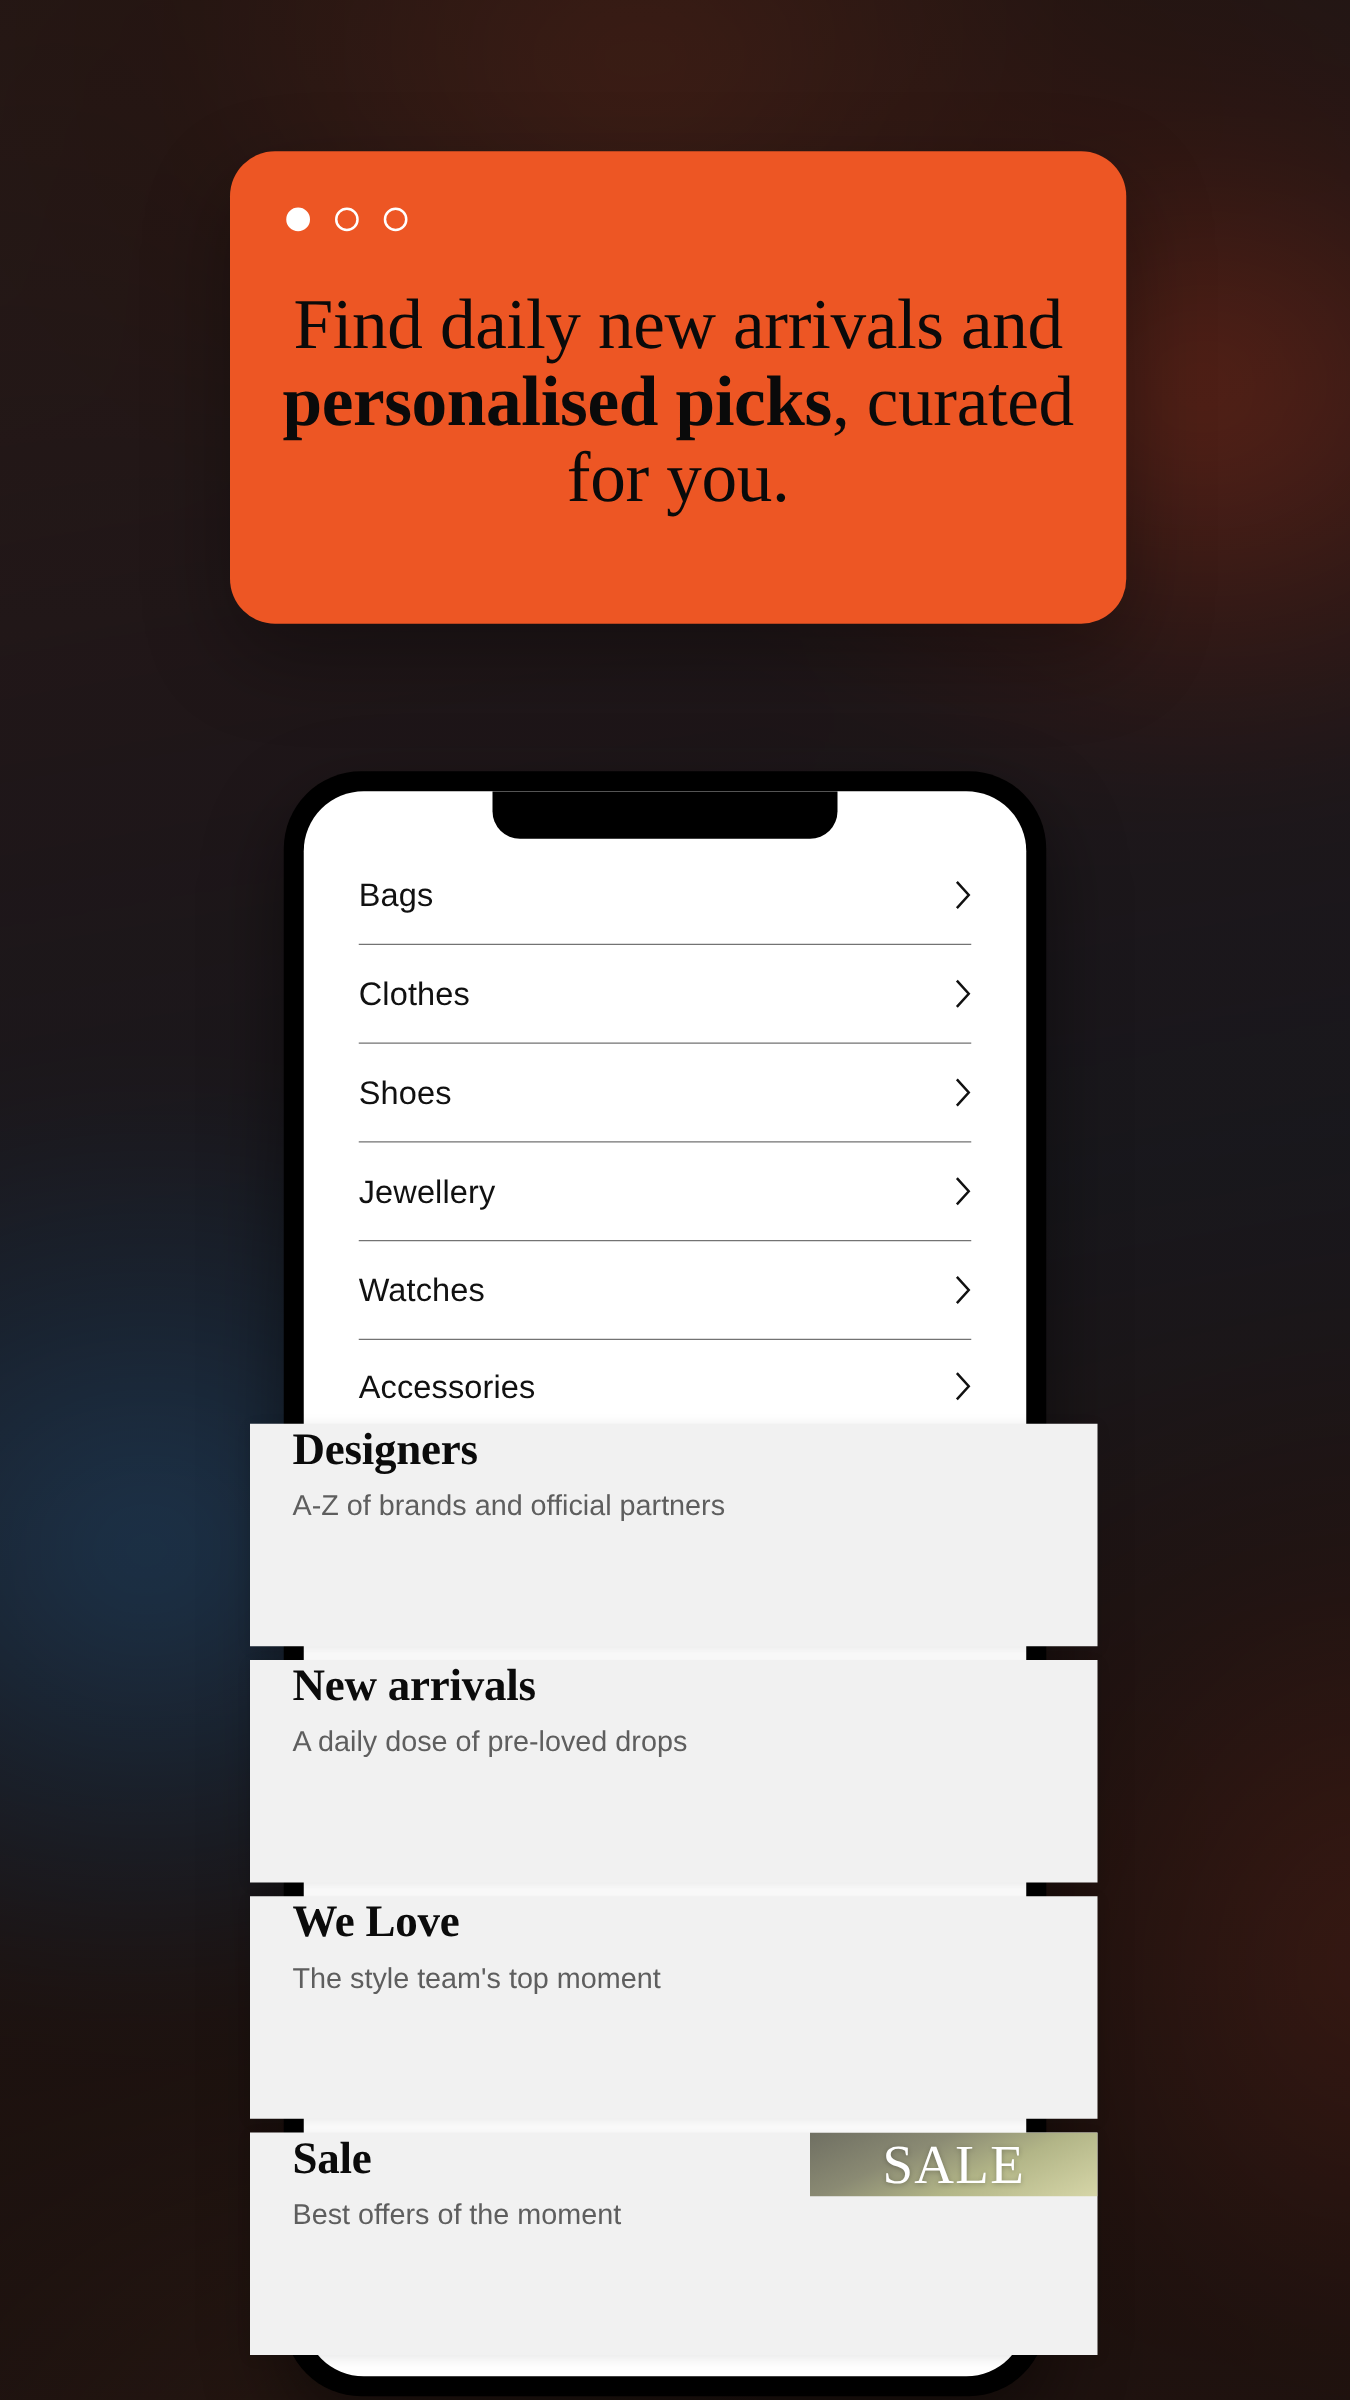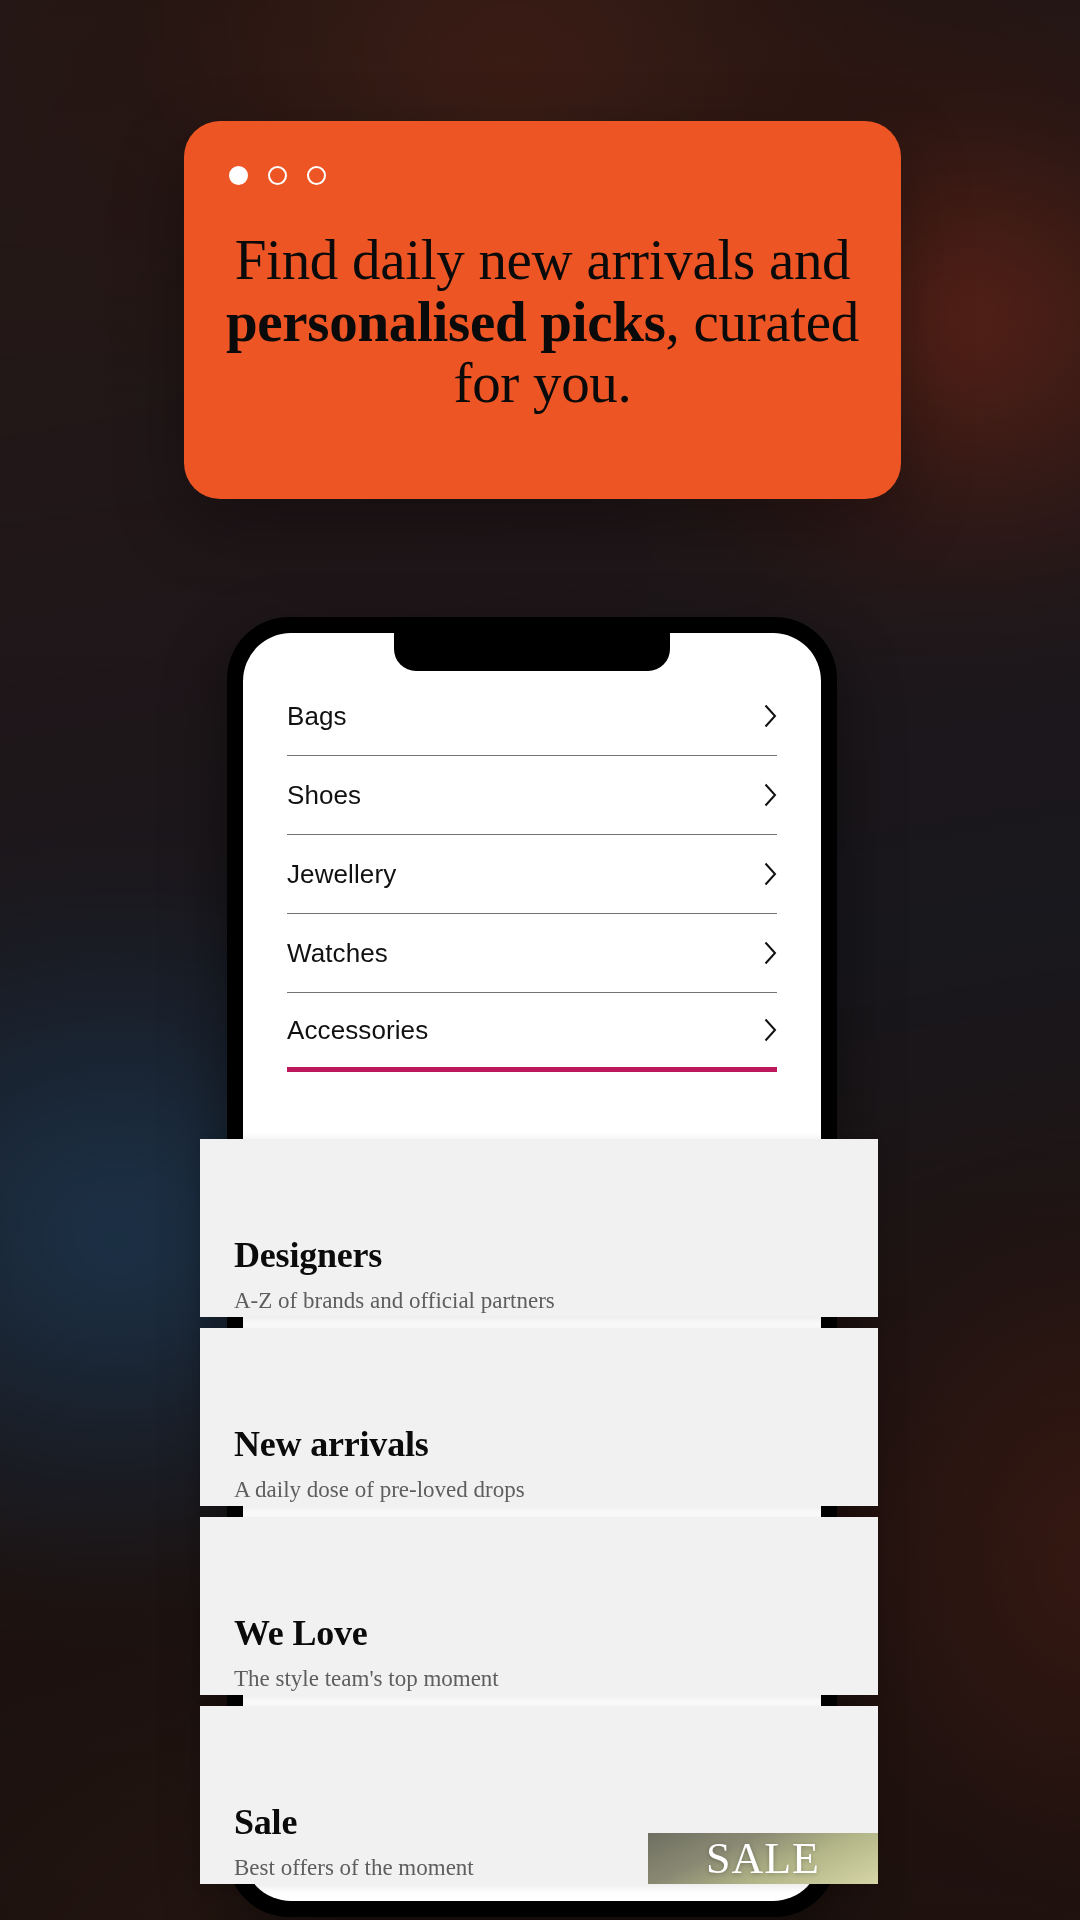--- a/index.html
+++ b/index.html
@@ -148,21 +148,21 @@
   #feature-cards {
     position: absolute;
     left: 200px;
     top: 1139px;
     width: 678px;
     z-index: 6;
   }
   .feature-card {
     position: relative;
     display: flex;
-    align-items: flex-end;
+    align-items: flex-start;
     background: #f1f1f1;
     height: 178px;
     margin-bottom: 11px;
     overflow: hidden;
     box-shadow: 0 2px 10px rgba(0,0,0,0.10);
   }
   .feature-text {
     flex: 1 1 auto;
     padding: 0 0 0 34px;
     display: flex;
@@ -172,21 +172,21 @@
   .feature-title {
     font-family: "Liberation Serif", "DejaVu Serif", serif;
     font-weight: 700;
     font-size: 36px;
     color: #0b0b0b;
     line-height: 1.12;
     letter-spacing: -0.2px;
   }
   .feature-sub {
     margin-top: 10px;
-    font-family: Liberation Serif, serif;
+    font-family: Liberation Sans, sans-serif;
     font-size: 23px;
     color: #5e5e5e;
     line-height: 1.38;
     max-width: 360px;
   }
   .feature-thumb {
     flex: 0 0 auto;
     width: 230px;
     position: relative;
     overflow: hidden;
@@ -361,20 +361,28 @@
 
         <div class="cat-row">
           <span class="cat-label">Bags</span>
           <span class="chev">
             <svg width="13" height="24" viewBox="0 0 13 24">
                 <path d="M1.5 1.5 L11 12 L1.5 22.5" fill="none" stroke="#111" stroke-width="2"></path>
               </svg>
           </span>
         </div>
 
+        <div class="cat-row">
+          <span class="cat-label">Clothes</span>
+          <span class="chev">
+            <svg width="13" height="24" viewBox="0 0 13 24">
+                <path d="M1.5 1.5 L11 12 L1.5 22.5" fill="none" stroke="#111" stroke-width="2"></path>
+              </svg>
+          </span>
+        </div>
 
         <div class="cat-row">
           <span class="cat-label">Shoes</span>
           <span class="chev">
             <svg width="13" height="24" viewBox="0 0 13 24">
                 <path d="M1.5 1.5 L11 12 L1.5 22.5" fill="none" stroke="#111" stroke-width="2"></path>
               </svg>
           </span>
         </div>
 

